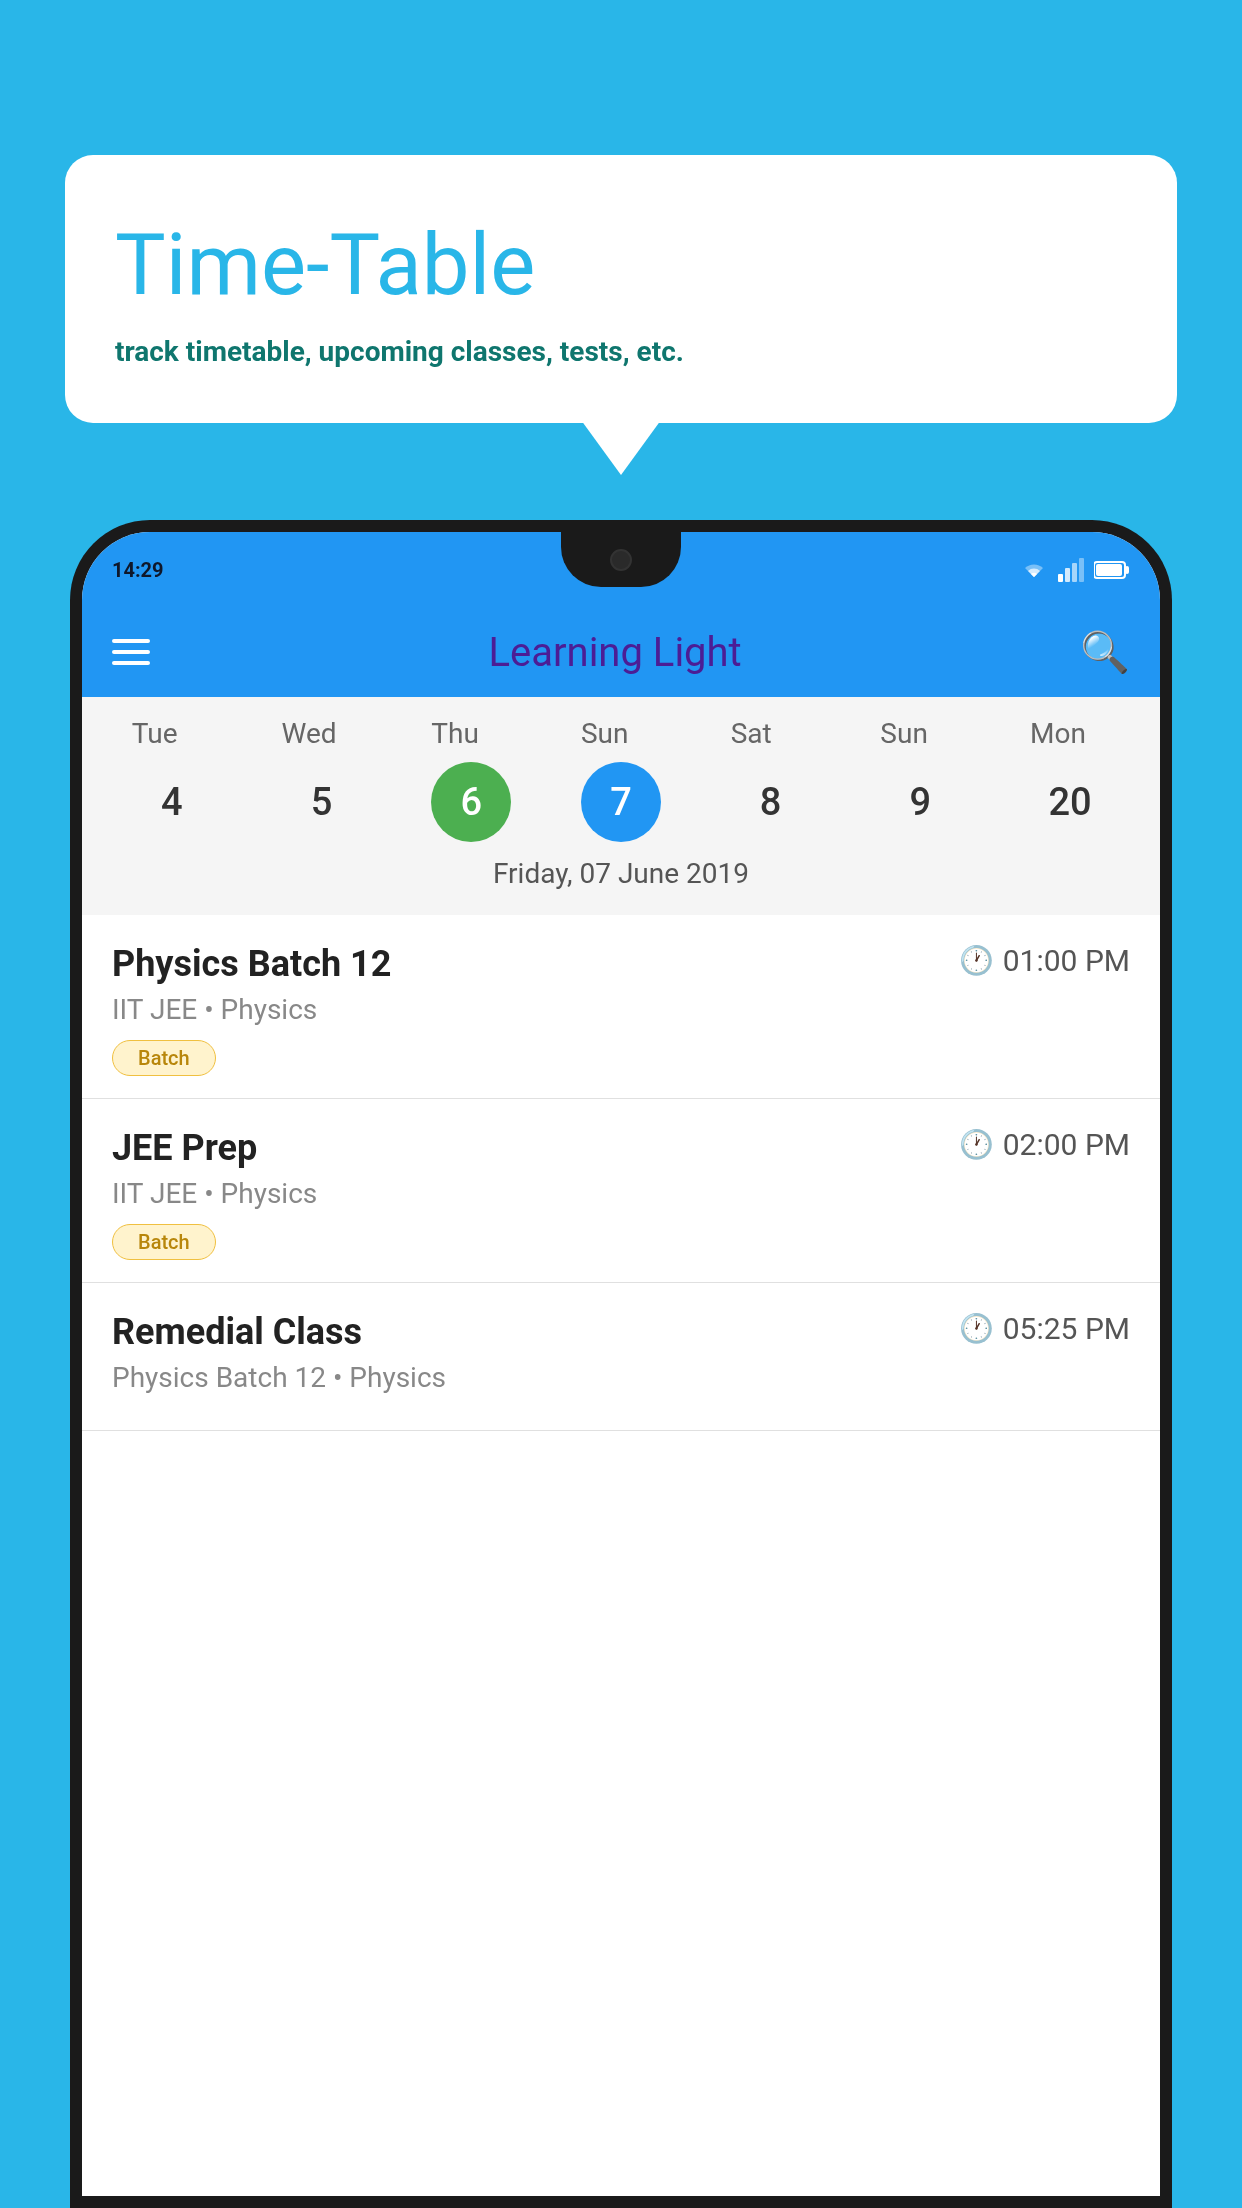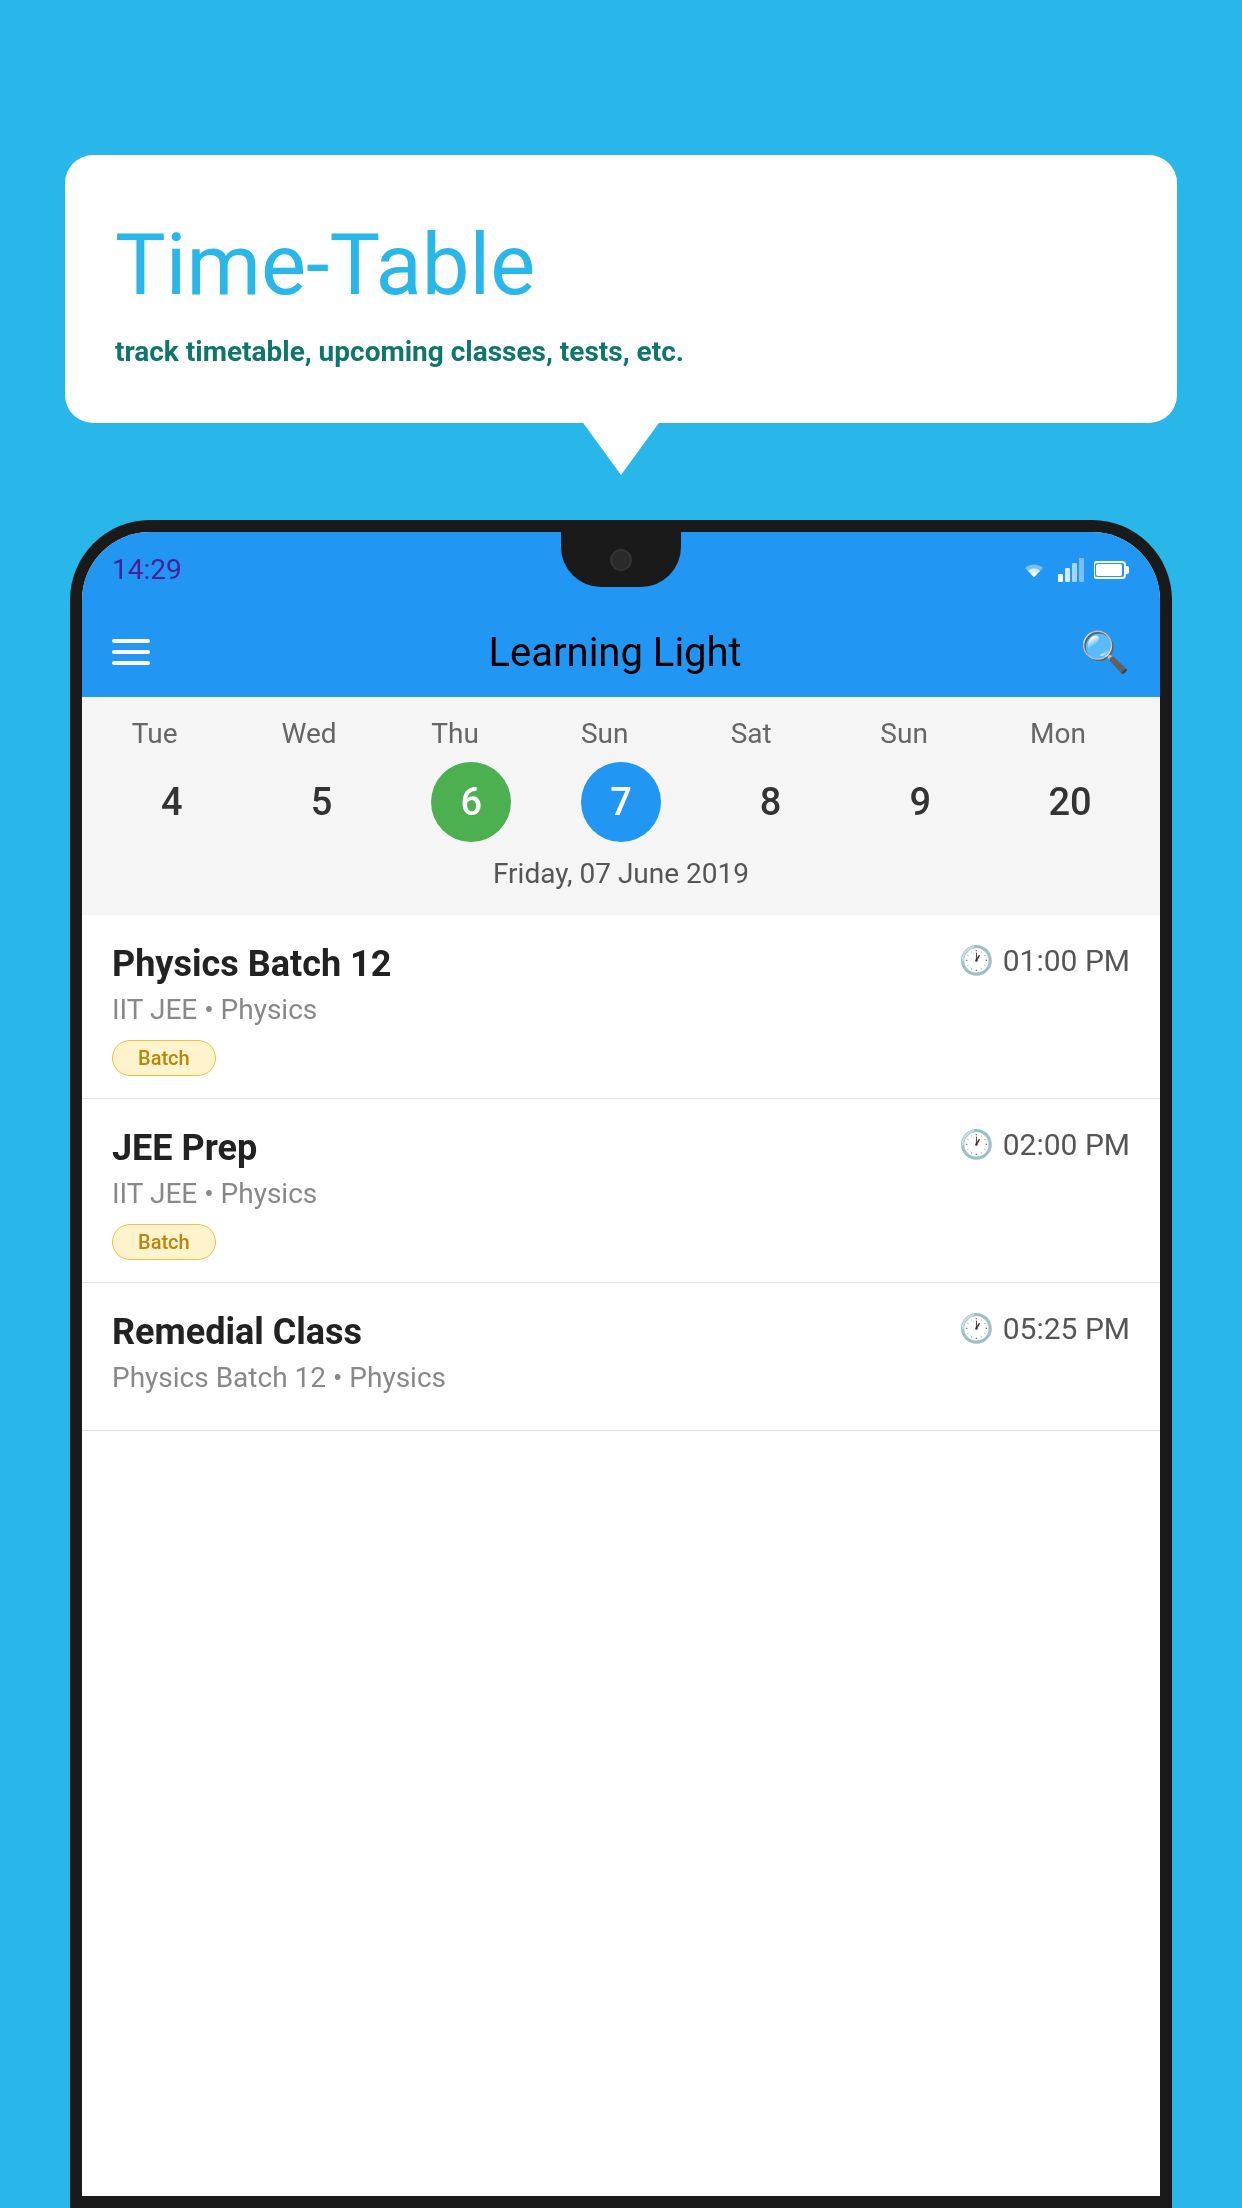--- a/index.html
+++ b/index.html
@@ -77,23 +77,23 @@
       background: #2196F3;
       height: 75px;
       position: relative;
       display: flex;
       align-items: center;
       justify-content: space-between;
       padding: 0 30px;
     }
 
     .status-time {
-      color: #4c1d95;
-      font-size: 28px;
-      font-weight: 400;
+      color: #0f172a;
+      font-size: 20px;
+      font-weight: 700;
     }
 
     .notch-cutout {
       position: absolute;
       top: 0;
       left: 50%;
       transform: translateX(-50%);
       width: 120px;
       height: 55px;
       background: #1a1a1a;
@@ -135,21 +135,21 @@
 
     .hamburger-lines span {
       display: block;
       width: 38px;
       height: 4px;
       background: white;
       border-radius: 2px;
     }
 
     .app-title {
-      color: #000000;
+      color: #4c1d95;
       font-size: 40px;
       font-weight: 400;
       flex: 1;
       text-align: center;
     }
 
     
     .calendar-strip {
       background: #F5F5F5;
       padding: 20px 0 15px;

